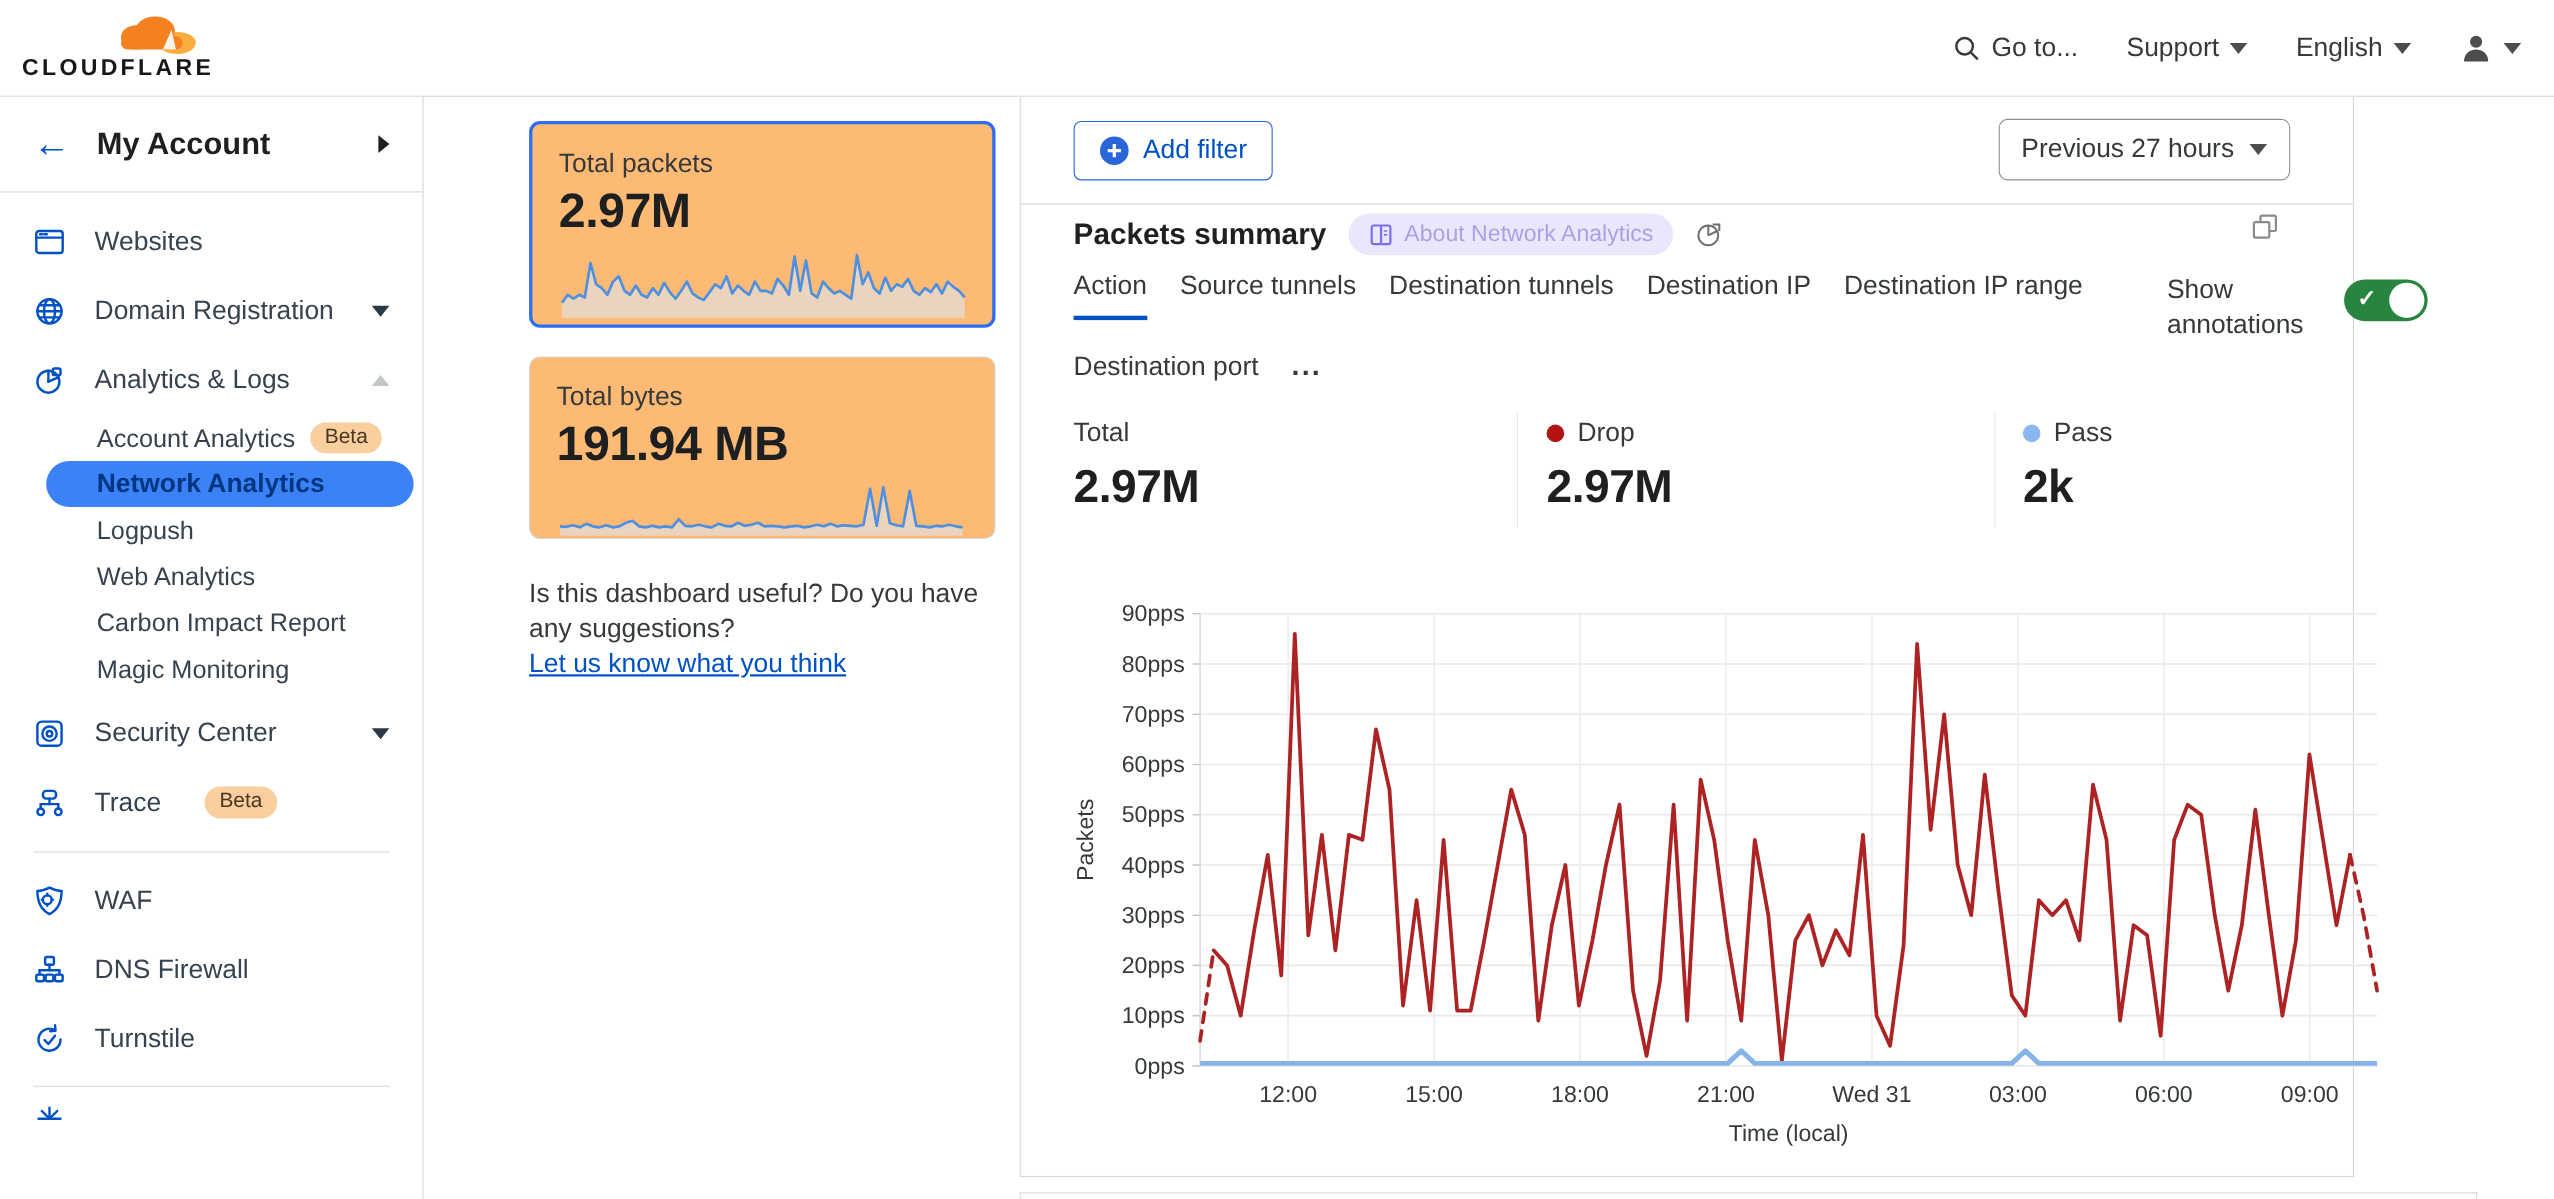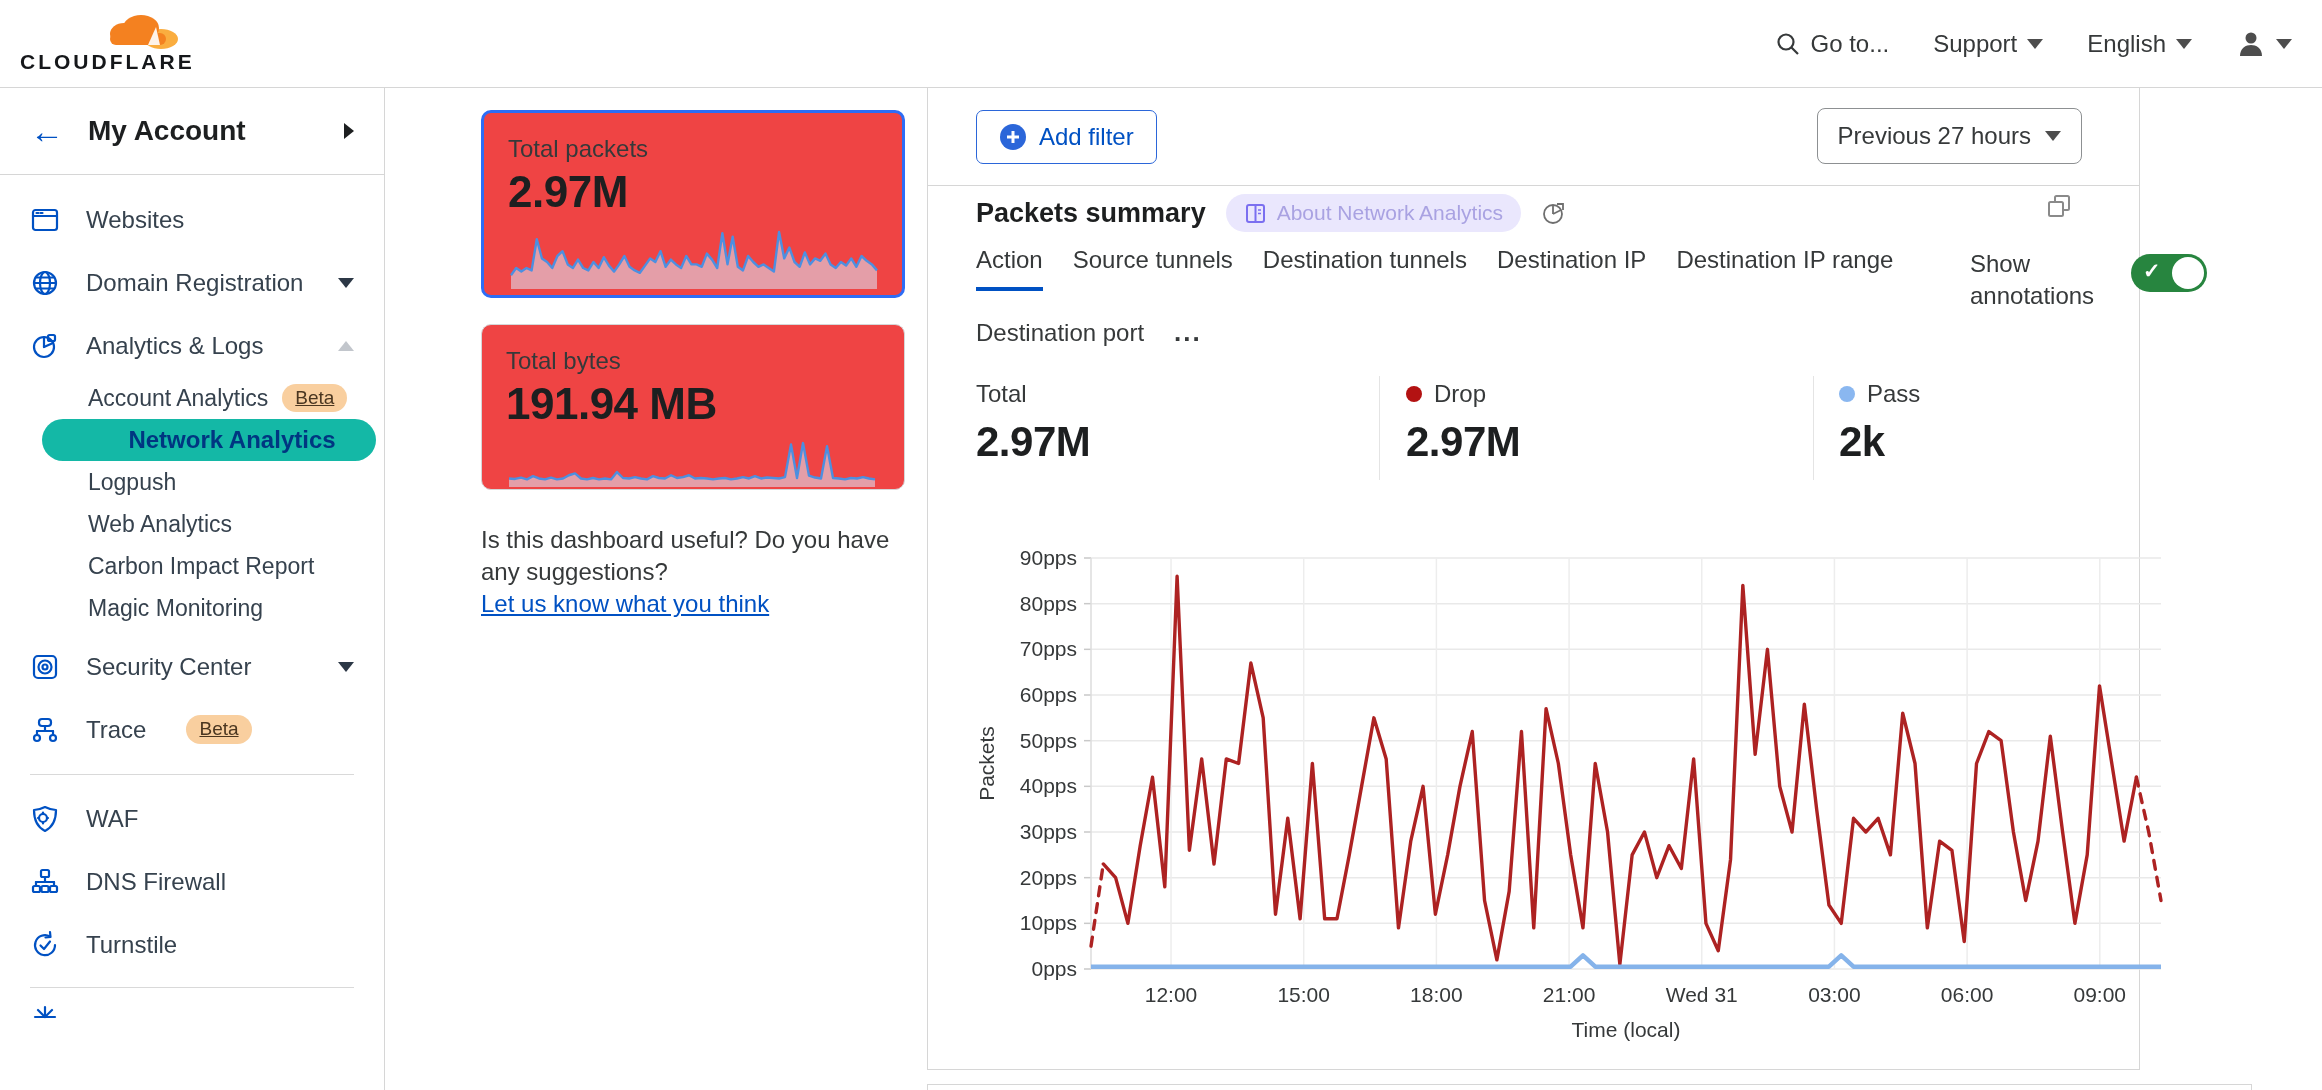--- a/index.html
+++ b/index.html
@@ -33,30 +33,30 @@
   .nav-item .icon { width:30px; height:30px; flex:0 0 30px; }
   .nav-item .lbl { white-space:nowrap; }
   .nav-item .spacer { margin-left:auto; }
   .caret-up-lite { width:0; height:0; border-left:8px solid transparent; border-right:8px solid transparent;
     border-bottom:10px solid #c2c6cc; display:inline-block; }
   .caret-down-nav { width:0; height:0; border-left:8px solid transparent; border-right:8px solid transparent;
     border-top:10px solid #2c3846; display:inline-block; }
   .subnav { }
   .sub-item { height:42px; margin-top:0; display:flex; align-items:center; padding-left:88px;
     font-size:23px; color:#36424e; cursor:pointer; }
-  .sub-item.selected { background:#14b8a6; border-radius:26px; margin-left:42px; margin-right:8px;
-    padding-left:46px; font-weight:700; color:#003681; font-size:24px;justify-content:center; }
+  .sub-item.selected { background:#3b82f6; border-radius:26px; margin-left:42px; margin-right:8px;
+    padding-left:46px; font-weight:700; color:#003681; font-size:24px; }
   .beta { margin-left:14px; background:#f9cf9f; color:#4a3620; font-size:19px; padding:4px 13px;
-    border-radius:999px; line-height:1.1;text-decoration:underline; }
+    border-radius:999px; line-height:1.1; }
   .sb-divider { height:1px; background:#d9d9d9; margin:13px 30px 12px 30px; }
   .sb-divider.b2 { margin-top:11px; margin-bottom:15px; }
   .partial-item { height:40px; display:flex; align-items:flex-start; padding:0 30px; }
 
   
-  .card { position:absolute; left:481px; width:424px; background:#ef4444; border-radius:10px; cursor:pointer; }
+  .card { position:absolute; left:481px; width:424px; background:#fdba74; border-radius:10px; cursor:pointer; }
   .card.c1 { top:110px; height:188px; border:3px solid #2d6df6; padding:22px 24px 14px 24px; }
   .card.c2 { top:324px; height:166px; border:1px solid #d5d7d8; padding:22px 24px 12px 24px; }
   .card-title { font-size:24px; color:#36393a; }
   .card-value { font-size:44px; font-weight:700; color:#1d1f20; margin-top:4px; letter-spacing:-0.5px; }
   .card svg { display:block; margin-top:2px; }
   .feedback { position:absolute; left:481px; top:524px; width:440px; font-size:24px; color:#36393a; line-height:32px; }
   .feedback a { color:#0051c3; text-decoration:underline; cursor:pointer; }
   .feedback .link-row { margin-top:0px; }
 
   

